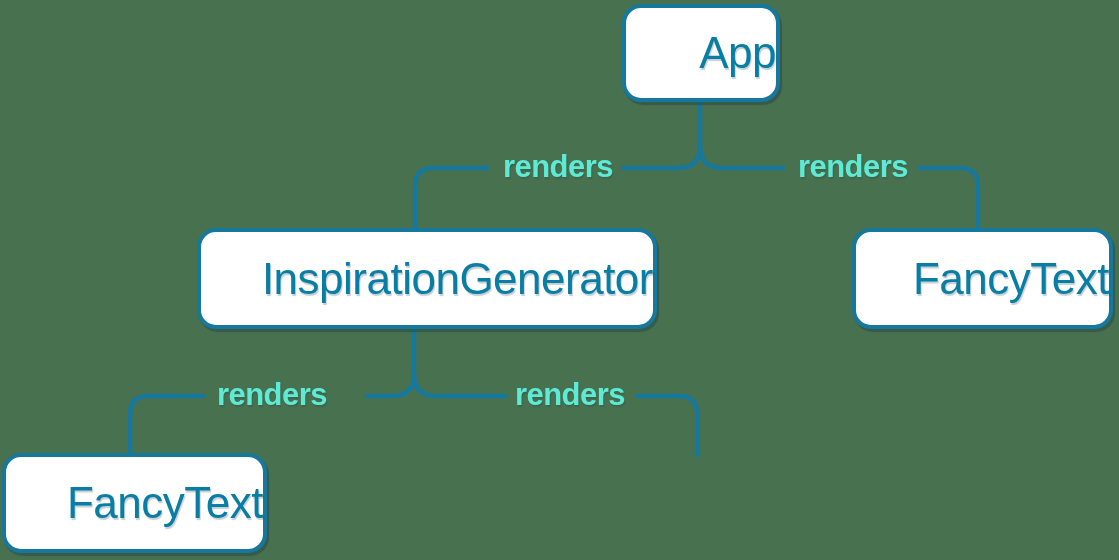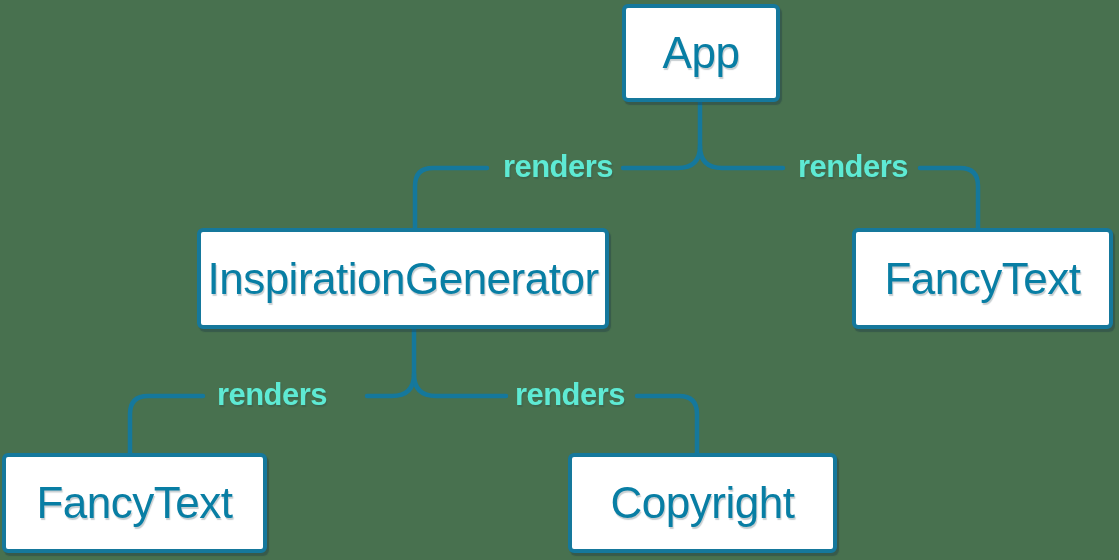--- a/index.html
+++ b/index.html
@@ -24,37 +24,37 @@
   .connectors path {
     fill: none;
     stroke: #15789c;
     stroke-width: 4.5;
     stroke-linecap: round;
   }
   .node {
     position: absolute;
     background: #ffffff;
     border: 4px solid #15789c;
-    border-radius: 6px;
+    border-radius: 19px;
     box-shadow: 2px 3px 1px rgba(30, 58, 70, 0.40);
     display: flex;
     align-items: center;
-    justify-content: center;
+    justify-content: flex-end;
     box-sizing: border-box;
   }
   .node .label {
     color: #087ea4;
     font-size: 44px;
     font-weight: 500;
     letter-spacing: -0.5px;
     white-space: nowrap;
     text-shadow: 1px 2px 1px rgba(30, 58, 70, 0.25);
   }
   .node-app                  { left: 622px; top:   4px; width: 158px; height:  98px; }
-  .node-inspiration-generator{ left: 197px; top: 228px; width: 412px; height: 101px; }
+  .node-inspiration-generator{ left: 197px; top: 228px; width: 460px; height: 101px; }
   .node-fancy-text-right     { left: 852px; top: 228px; width: 261px; height: 101px; }
   .node-fancy-text-left      { left:   2px; top: 453px; width: 265px; height: 100px; }
   .node-copyright            { left: 568px; top: 453px; width: 269px; height: 100px; }
 
   .edge-label {
     position: absolute;
     transform: translate(-50%, -50%);
     color: #5eead4;
     font-size: 31px;
     font-weight: 600;
@@ -98,22 +98,19 @@
   </div>
 
   <div class="node node-fancy-text-right">
     <span class="label">FancyText</span>
   </div>
 
   <div class="node node-fancy-text-left">
     <span class="label">FancyText</span>
   </div>
 
-  <div class="node node-copyright">
-    <span class="label">Copyright</span>
-  </div>
 
   <span class="edge-label edge-label-1">renders</span>
   <span class="edge-label edge-label-2">renders</span>
   <span class="edge-label edge-label-3">renders</span>
   <span class="edge-label edge-label-4">renders</span>
 
 </div>
 
 </body></html>

